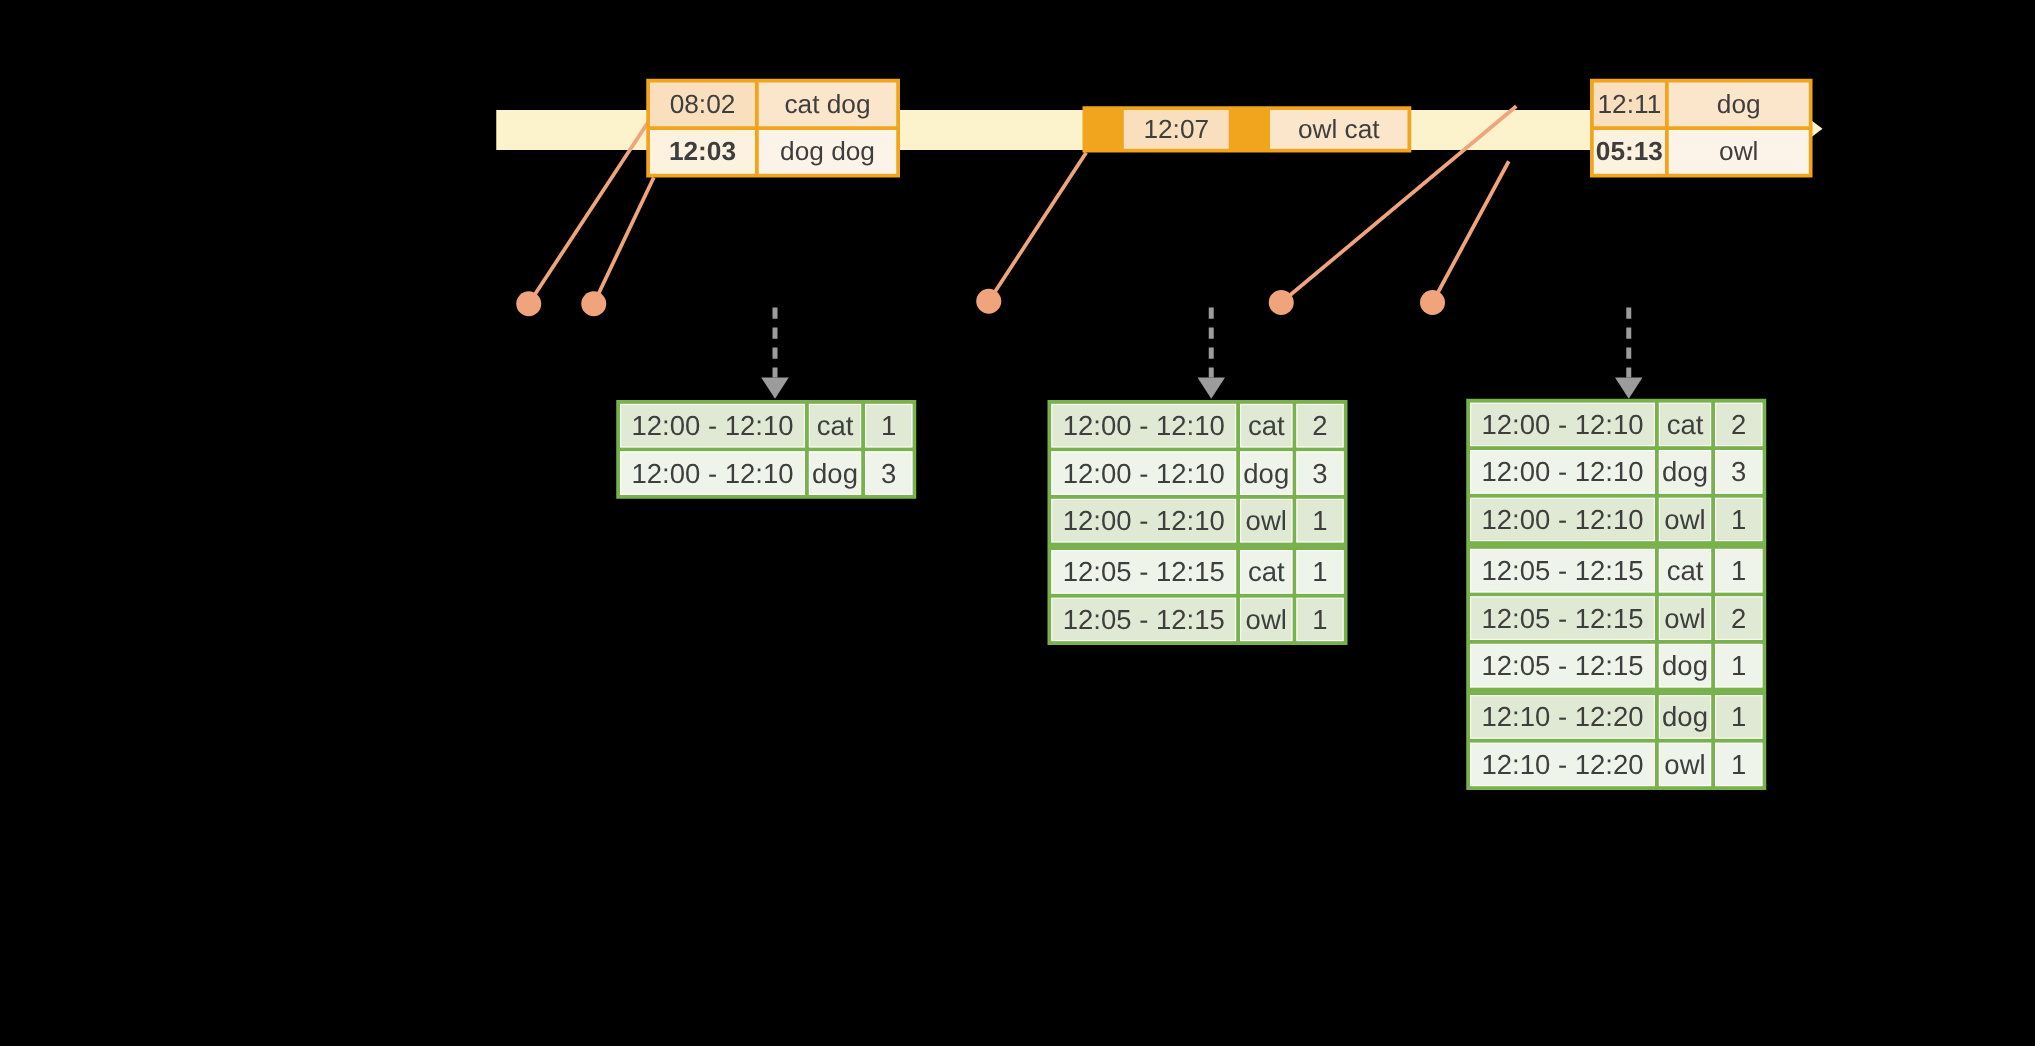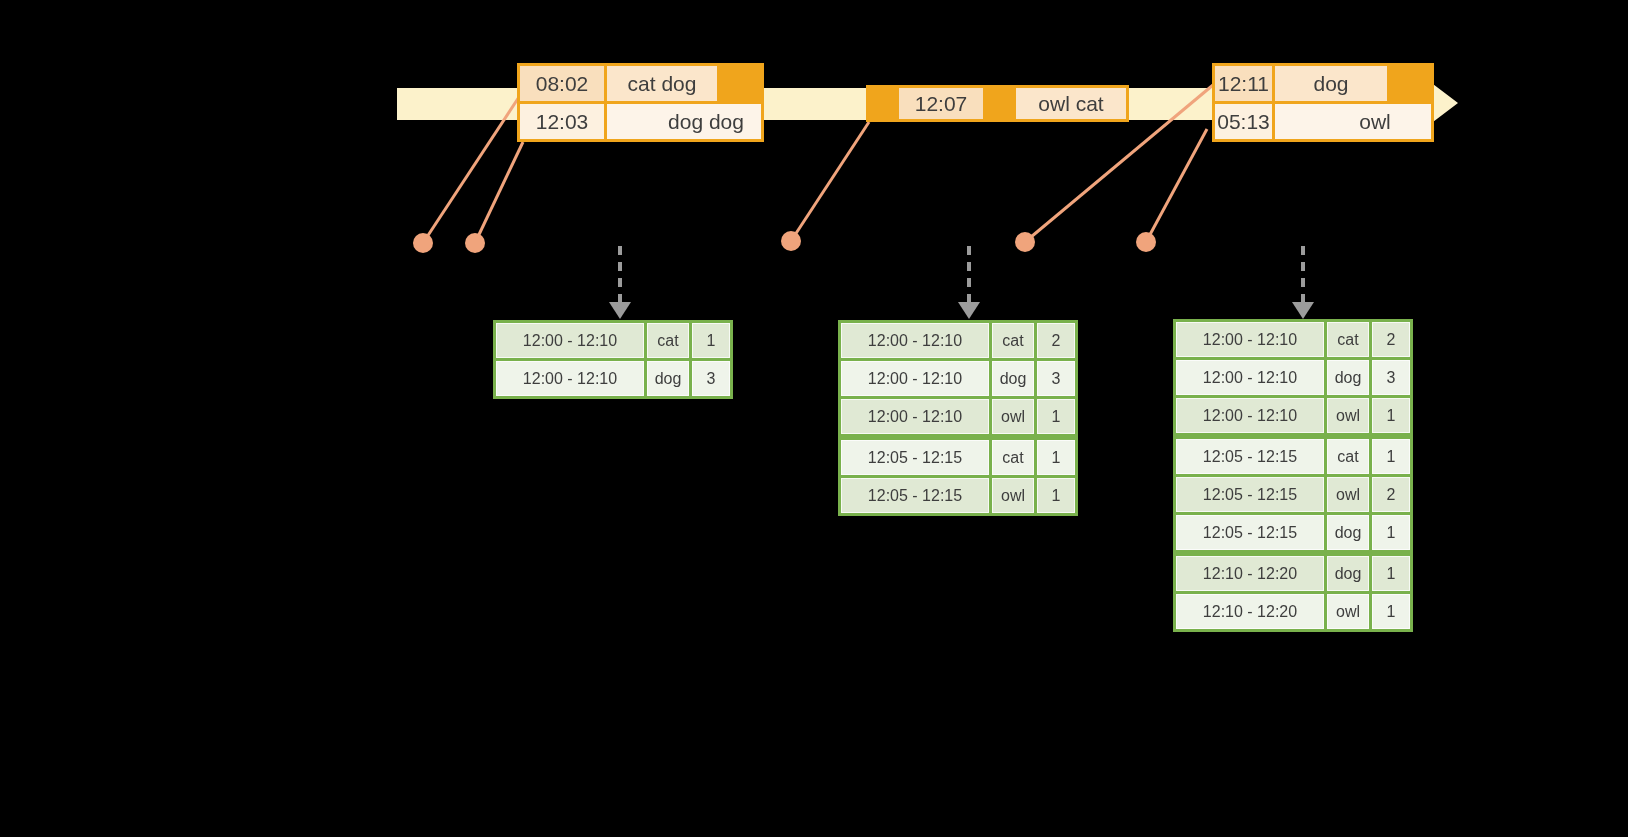--- a/index.html
+++ b/index.html
@@ -23,35 +23,35 @@
     display:flex;align-items:center;justify-content:center;
     font-size:21px;height:35px;
   }
   .event-table.small .cell{height:31px;margin-left:30px;}
   .event-table .cell.time{width:84px;}
   .event-table .cell.words{width:110px;}
   .event-table.narrow .cell.time{width:57px;}
   .event-table.narrow .cell.words{width:112px;}
   .event-table .row.peach .time{background:var(--event-row-peach-time,#f9dfbd);}
   .event-table .row.peach .words{background:var(--event-row-peach-word,#fbe6cb);}
-  .event-table .row.cream .time{background:var(--event-row-cream-time,#fdf1e0);}
-  .event-table .row.cream .words{background:var(--event-row-cream-word,#fdf4e9);padding-left:44px;}
+  .event-table .row.cream .time{background:var(--event-row-cream-time,#fdf1e0);font-weight:bold;}
+  .event-table .row.cream .words{background:var(--event-row-cream-word,#fdf4e9);}
 
   
   .result-table{
     position:absolute;z-index:2;
     background:var(--result-border,#79b14c);
     padding:3px;display:flex;flex-direction:column;gap:3px;
     box-sizing:border-box;
   }
   .result-table .row{display:flex;gap:3px;}
   .result-table .row.group-start{margin-top:3px;}
   .result-table .cell{
     display:flex;align-items:center;justify-content:center;
-    font-size:16px;height:35px;
+    font-size:22px;height:35px;
     box-shadow:inset 0 0 0 1px rgba(255,255,255,.75);
   }
   .result-table .cell.win{width:148px;}
   .result-table .cell.word{width:42px;}
   .result-table .cell.count{width:38px;}
   .result-table .row.dark .cell{background:var(--result-row-dark,#e0e9d4);}
   .result-table .row.light .cell{background:var(--result-row-light,#eff4ea);}
 </style>
 </head>
 <body>
@@ -103,21 +103,21 @@
         <div class="cell time">12:03</div>
         <div class="cell words">dog dog</div>
       </div>
     </div>
   <div class="event-table small" id="et1" style="left:866px;top:85px">
       <div class="row peach">
         <div class="cell time">12:07</div>
         <div class="cell words">owl cat</div>
       </div>
     </div>
-  <div class="event-table narrow" id="et2" style="left:1212px;top:63px">
+  <div class="event-table narrow" id="et2" style="left:1272px;top:63px">
       <div class="row peach">
         <div class="cell time">12:11</div>
         <div class="cell words">dog</div>
       </div>
       <div class="row cream">
         <div class="cell time">05:13</div>
         <div class="cell words">owl</div>
       </div>
     </div>
 

